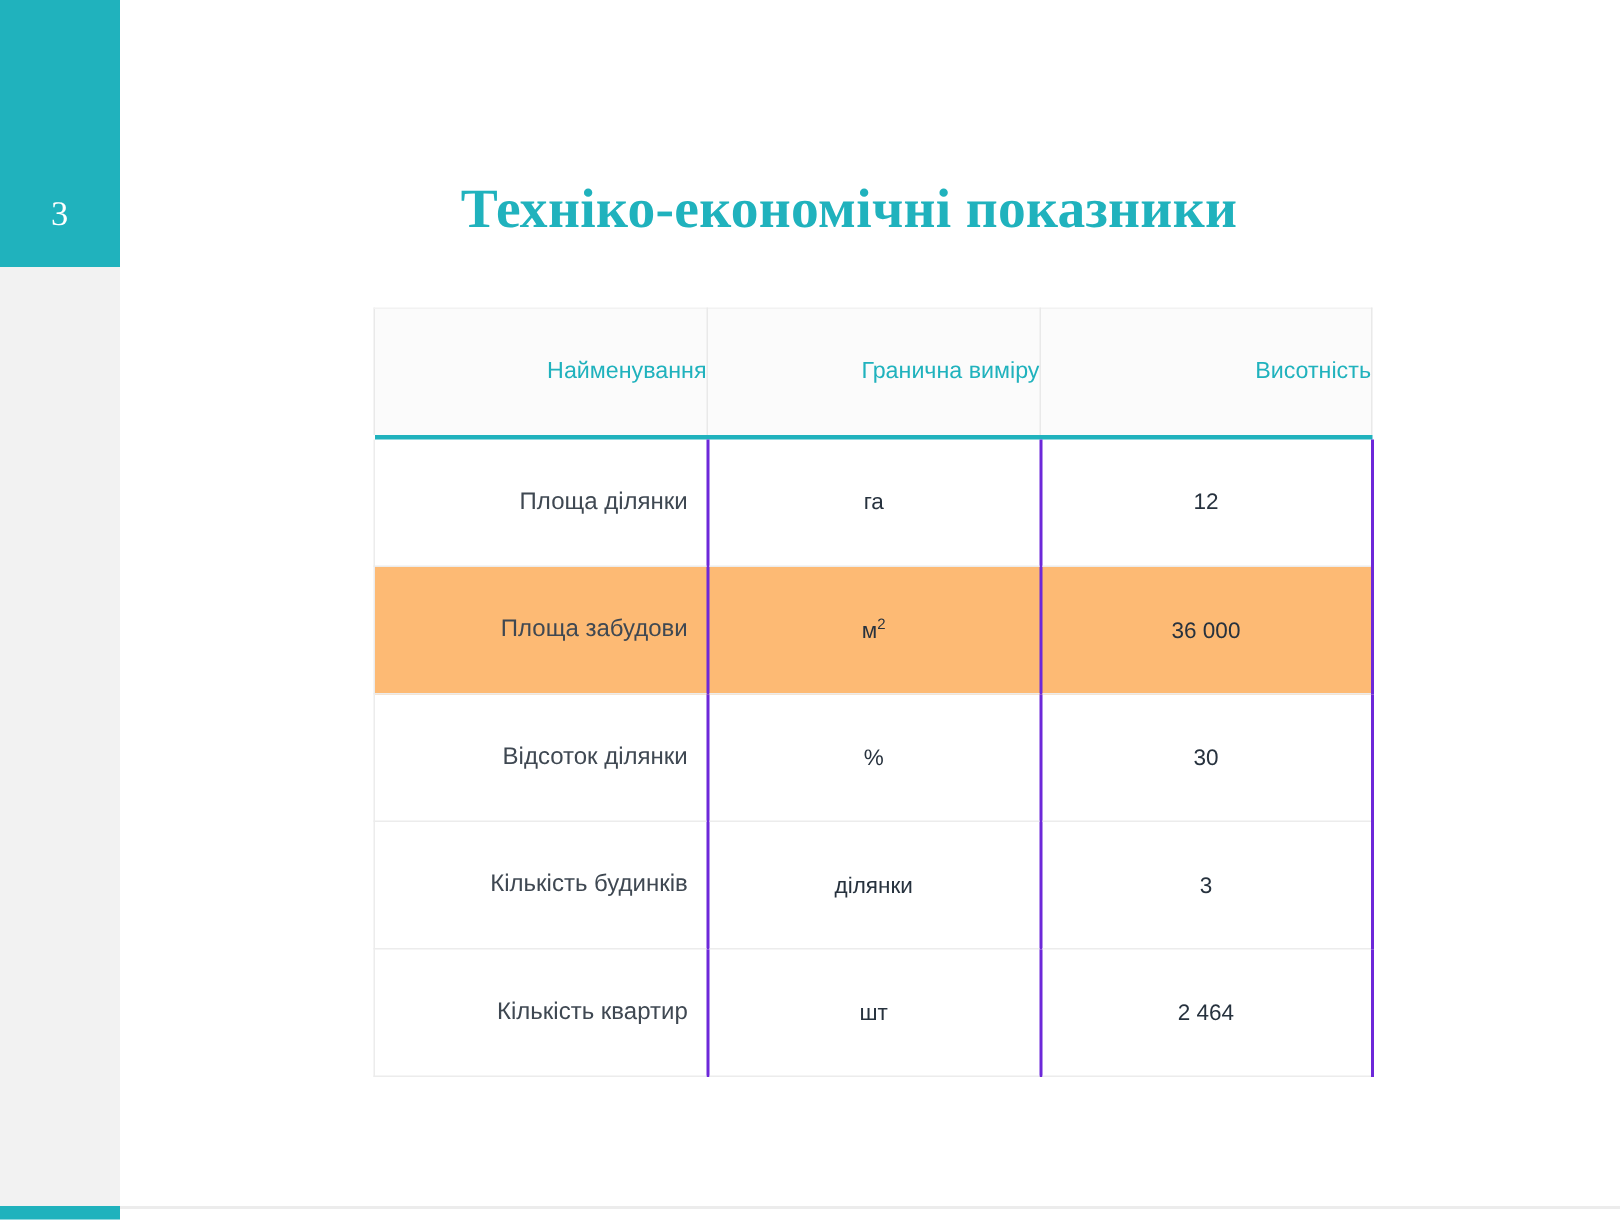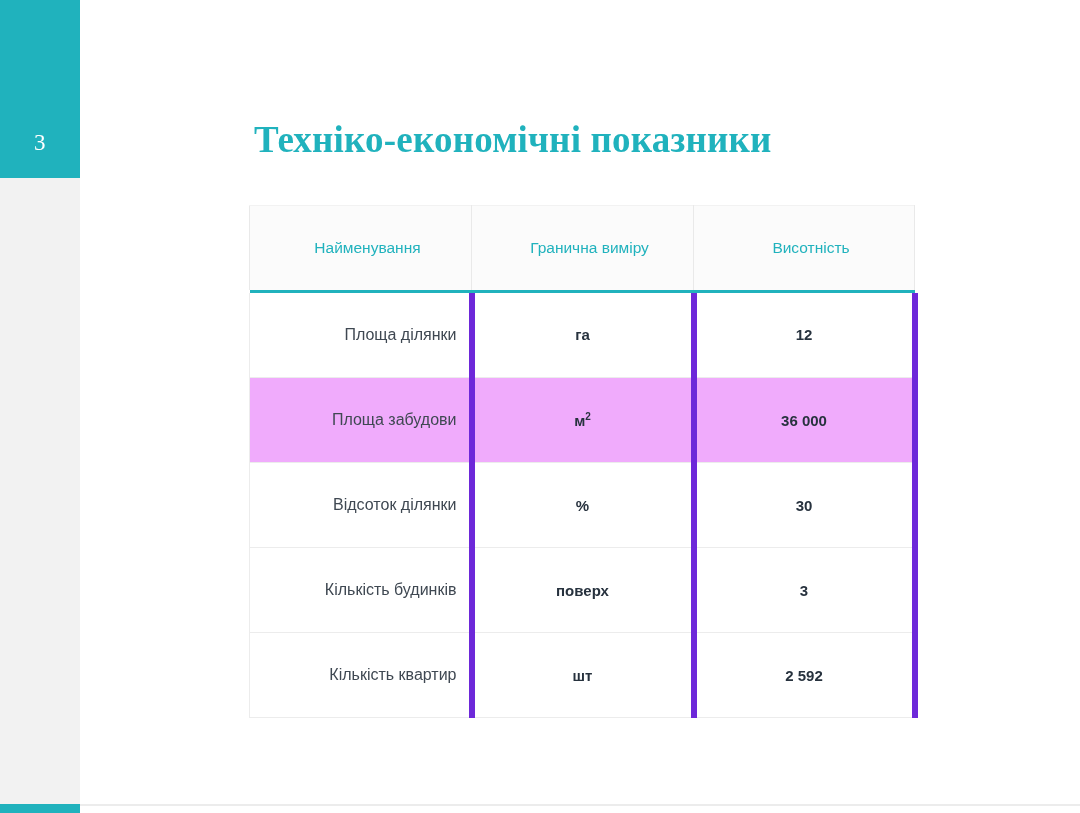--- a/index.html
+++ b/index.html
@@ -60,23 +60,24 @@
     position: absolute;
     left: 0;
     bottom: 0;
     width: 80px;
     height: 9px;
     background: #20b2bd;
   }
   
   .title {
     position: absolute;
-    left: 254px;
+    left: 234px;
     top: 118px;
     width: 664px;
+    text-align: center;
     color: #20b2bd;
     font-family: "Liberation Serif", serif;
     font-size: 37px;
     font-weight: 700;
     letter-spacing: 0.2px;
     white-space: nowrap;
   }
   
   .table-wrap {
     position: absolute;
@@ -92,59 +93,59 @@
   table.tep col.c1 { width: 222px; }
   table.tep col.c2 { width: 222px; }
   table.tep col.c3 { width: 221px; }
 
   table.tep thead th {
     height: 84px;
     background: #fbfbfb;
     color: #20b2bd;
     font-size: 15.5px;
     font-weight: 400;
-    text-align: center;
+    text-align: right;
     padding: 0 0 0 14px;
     border-left: 1px solid #e9e9e9;
     border-right: 1px solid #e9e9e9;
     border-top: 1px solid #f2f2f2;
     vertical-align: middle;
     box-sizing: border-box;
   }
   table.tep thead th.first { border-left: 1px solid #e9e9e9; }
   table.tep thead tr.headrule td {
     padding: 0;
     height: 3px;
     background: #20b2bd;
   }
   table.tep tbody td {
     height: 85px;
     font-size: 16px;
     color: #3c4450;
     border-left: 1px solid #ececec;
-    border-right: 6px solid #6d28d9;
+    border-right: 2px solid #6d28d9;
     border-bottom: 1px solid #ececec;
     vertical-align: middle;
     box-sizing: border-box;
   }
   table.tep tbody td.name {
     text-align: right;
     padding-right: 12px;
     font-weight: 400;
     color: #3f4852;
   }
   table.tep tbody td.unit,
   table.tep tbody td.qty {
     text-align: center;
-    font-weight: bold;
+    font-weight: normal;
     color: #27323e;
     font-size: 15px;
   }
   table.tep tbody tr.alt td {
-    background: #f0abfc;
+    background: #fdba74;
   }
   sup { font-size: 10px; vertical-align: super; }
 </style>
 </head>
 <body>
 
 <div class="slide">
 
   <div class="left-band"></div>
   <div class="left-accent"></div>
@@ -182,25 +183,25 @@
           <td class="unit"><span>м</span><sup>2</sup></td>
           <td class="qty">36 000</td>
         </tr>
         <tr>
           <td class="name">Відсоток ділянки</td>
           <td class="unit"><span>%</span></td>
           <td class="qty">30</td>
         </tr>
         <tr>
           <td class="name">Кількість будинків</td>
-          <td class="unit"><span>поверх</span></td>
+          <td class="unit"><span>ділянки</span></td>
           <td class="qty">3</td>
         </tr>
         <tr>
           <td class="name">Кількість квартир</td>
           <td class="unit"><span>шт</span></td>
-          <td class="qty">2 592</td>
+          <td class="qty">2 464</td>
         </tr>
       </tbody>
     </table>
   </div>
 
 </div>
 
 </body></html>

